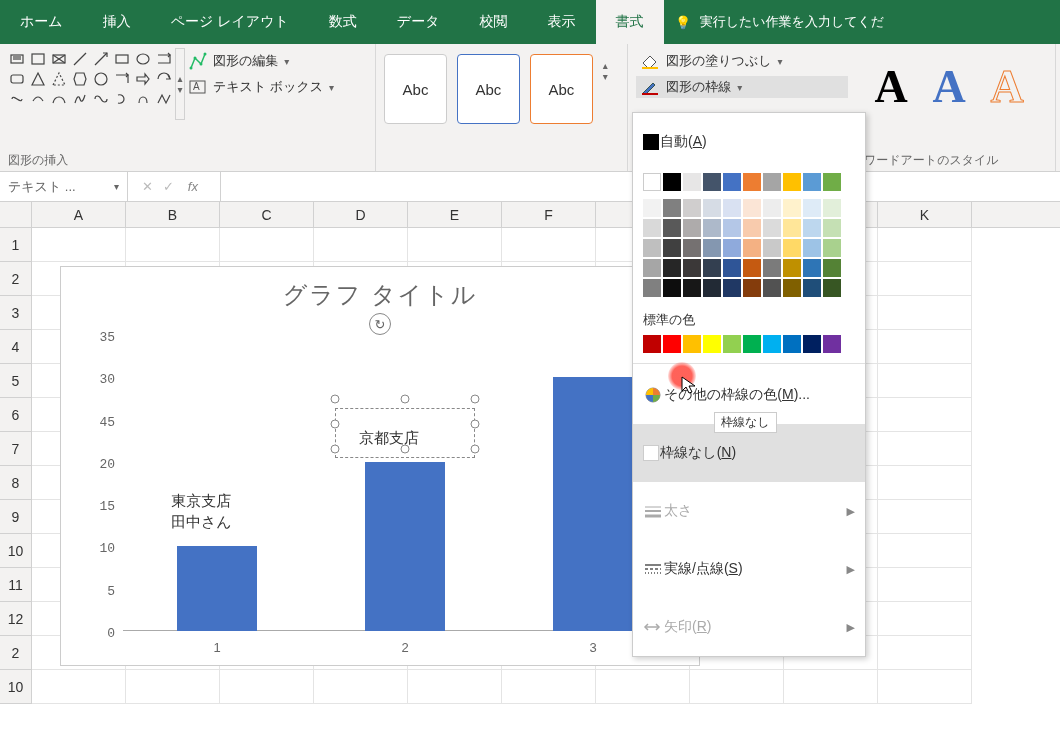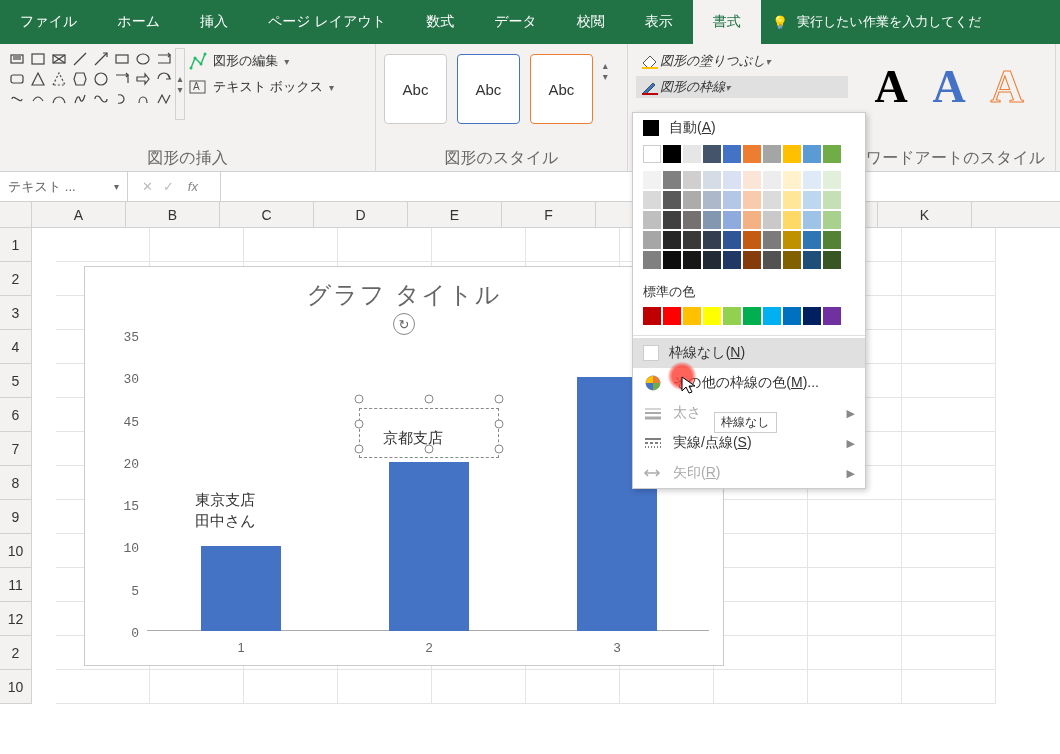--- a/index.html
+++ b/index.html
@@ -3,86 +3,85 @@
 <meta charset="utf-8">
 <style>
   * { box-sizing: border-box; margin: 0; padding: 0; font-family: "Meiryo", "Yu Gothic", sans-serif; }
   body { width: 1060px; height: 754px; overflow: hidden; background: #fff; position: relative; }
   .ribbon-tabs { background: #217346; display: flex; align-items: center; height: 44px; color: #fff; font-size: 14px; }
   .ribbon-tab { padding: 0 20px; height: 100%; display: flex; align-items: center; cursor: pointer; }
   .ribbon-tab.active { background: #f3f2f1; color: #217346; font-weight: 500; }
   .tell-me { display: flex; align-items: center; gap: 8px; margin-left: 12px; font-size: 13px; }
   .ribbon { background: #f3f2f1; height: 128px; display: flex; border-bottom: 1px solid #d1d1d1; }
   .ribbon-group { border-right: 1px solid #d8d8d8; padding: 4px 8px 2px 8px; display: flex; flex-direction: column; justify-content: space-between; }
-  .ribbon-group-label { text-align: center; font-size: 16px; color: #666; padding-top: 2px; }
+  .ribbon-group-label { text-align: left; font-size: 12px; color: #666; padding-top: 2px; }
   .shape-gallery { display: flex; flex-direction: column; gap: 2px; padding-top: 2px; position: relative; }
   .shape-row { display: flex; gap: 3px; }
   .shape-ic { width: 18px; height: 18px; display:flex; align-items:center; justify-content:center; }
   .shape-ic svg { width:16px; height:16px; stroke:#444; fill:none; stroke-width:1.2; }
   .shape-drop { width:10px; height:72px; display:flex; flex-direction:column; justify-content:center; align-items:center; border:1px solid #d1d1d1; margin-left:2px; font-size:10px; color:#666; }
   .edit-shape-col { display:flex; flex-direction:column; gap:4px; padding-top:2px; font-size:13px; color:#333; }
   .edit-item { display:flex; align-items:center; gap:6px; padding:2px 4px; cursor:pointer; }
   .edit-item svg { width:18px; height:18px; }
   .style-boxes { display:flex; gap:10px; align-items:flex-start; padding-top:6px; }
   .style-box { width:70px; height:70px; border:1px solid #ccc; border-radius:4px; display:flex; align-items:center; justify-content:center; font-size:15px; color:#333; cursor:pointer; }
   .style-drop { width:18px; display:flex; flex-direction:column; justify-content:flex-start; padding-top:6px; gap:20px; color:#666; font-size:10px; }
   .fill-col { display:flex; flex-direction:column; gap:4px; padding-top:2px; font-size:13px; color:#333; }
-  .fill-item { display:flex; align-items:center; padding:2px 4px; cursor:pointer;font-style:italic; }
+  .fill-item { display:flex; align-items:center; gap:6px; padding:2px 4px; cursor:pointer; }
   .fill-item.hl { background:#e0e0e0; }
   .waA { width:54px; height:64px; display:flex; align-items:center; justify-content:center; font-family:"Times New Roman",serif; font-size:46px; font-weight:600; cursor:pointer; }
   .fmbar { height:30px; background:#fff; border-bottom:1px solid #d1d1d1; display:flex; align-items:center; font-size:13px; color:#666; }
   .name-box { width:128px; padding:0 8px; border-right:1px solid #d1d1d1; height:100%; display:flex; align-items:center; justify-content:space-between; }
   .fm-btns { display:flex; align-items:center; gap:10px; padding:0 14px; border-right:1px solid #d1d1d1; height:100%; color:#bbb; }
   .fx { font-style:italic; color:#888; padding:0 8px 0 4px; }
   .sheet { position:relative; background:#fff; }
   .colheads { display:flex; height:26px; border-bottom:1px solid #d1d1d1; background:#f3f2f1; }
   .selall { width:32px; border-right:1px solid #d1d1d1; }
   .colhead { width:94px; border-right:1px solid #d1d1d1; text-align:center; line-height:26px; font-size:14px; color:#333; }
   .gridrows { display:flex; }
   .rowheads { width:32px; background:#f3f2f1; }
   .rowhead { height:34px; border-bottom:1px solid #d1d1d1; border-right:1px solid #d1d1d1; text-align:center; line-height:34px; font-size:14px; color:#333; }
-  .cells { position:relative; flex:1;margin-left:24px; }
+  .cells { position:relative; flex:1; }
   .cellrow { display:flex; height:34px; }
   .cell { width:94px; border-right:1px solid #e4e4e4; border-bottom:1px solid #e4e4e4; }
   .chart { position:absolute; left:28px; top:38px; width:640px; height:400px; background:#fff; border:1px solid #ccc; }
   .chart-title { text-align:center; font-size:24px; color:#666; padding-top:12px; letter-spacing:2px; }
   .rot-handle { position:absolute; left:50%; top:46px; transform:translateX(-50%); width:22px; height:22px; border:1px solid #888; border-radius:50%; display:flex; align-items:center; justify-content:center; color:#666; font-size:13px; }
   .plot { position:absolute; left:62px; right:14px; top:70px; bottom:34px; }
   .yaxis { position:absolute; left:-40px; top:0; bottom:0; width:36px; }
   .ytick { position:absolute; right:4px; font-size:13px; color:#666; transform:translateY(-50%);font-family:Liberation Mono, monospace; }
   .bars { position:absolute; left:0; right:0; top:0; bottom:0; }
   .bar { position:absolute; bottom:0; width:80px; background:#4472c4; }
   .baseline { position:absolute; left:0; right:0; bottom:0; border-bottom:1px solid #aaa; }
   .xlab { position:absolute; bottom:-24px; font-size:13px; color:#666; transform:translateX(-50%); }
   .data-label { position:absolute; font-size:15px; color:#333; white-space:nowrap; line-height:1.4; text-align:center; }
   .sel-box { position:absolute; border:1px dashed #888; }
   .sel-handle { position:absolute; width:9px; height:9px; border:1px solid #888; border-radius:50%; background:#fff; transform:translate(-50%,-50%); }
   .color-menu { position:absolute; left:632px; top:112px; width:234px; background:#fff; border:1px solid #ccc; box-shadow:2px 2px 6px rgba(0,0,0,0.2); font-size:14px; color:#333; z-index:50; }
-  .cm-row { display:flex; align-items:center; gap:10px; padding:6px 10px; cursor:pointer; }
+  .cm-row { display:flex; align-items:center; gap:1px; padding:20px 10px; cursor:pointer; }
   .cm-row.hov { background:#e0e0e0; }
   .cm-row.dis { color:#aaa; }
   .cm-label { padding:6px 10px 4px 10px; font-size:13px; }
   .sw-grid { display:flex; flex-direction:column; gap:2px; padding:2px 10px 8px 10px; }
   .sw-row { display:flex; gap:2px; }
   .sw { width:18px; height:18px; cursor:pointer; }
   .sw.out { outline:1px solid #ccc; outline-offset:-1px; }
   .cm-sep { border-top:1px solid #e0e0e0; margin:2px 0; }
   .arrow-r { margin-left:auto; color:#888; font-size:11px; }
   .icbox { width:20px; height:16px; flex-shrink:0; }
   .cursor { position:absolute; left:680px; top:375px; z-index:60; }
   .cursor svg { width:20px; height:20px; }
   .marker { position:absolute; left:668px; top:362px; width:28px; height:28px; background:radial-gradient(circle,#ff3b30 0%, #ff3b30 50%, rgba(255,0,0,0) 75%); border-radius:50%; opacity:.8; z-index:55; }
   .tooltip { position:absolute; left:714px; top:412px; background:#fff; border:1px solid #ccc; padding:1px 6px; font-size:12px; color:#333; z-index:56; }
   u { text-decoration: underline; }
 </style>
 </head>
 <body>
 
 <div class="ribbon-tabs" id="rtabs">
-    <div class="ribbon-tab">ファイル</div>
     <div class="ribbon-tab">ホーム</div>
     <div class="ribbon-tab">挿入</div>
     <div class="ribbon-tab">ページ レイアウト</div>
     <div class="ribbon-tab">数式</div>
     <div class="ribbon-tab">データ</div>
     <div class="ribbon-tab">校閲</div>
     <div class="ribbon-tab">表示</div>
     <div class="ribbon-tab active">書式</div>
     <div class="tell-me">
       <span>💡</span>
@@ -261,21 +260,20 @@
           <span>Abc</span>
         </div>
       <div class="style-box" style="background:#fff;border-color:#4472c4">
           <span>Abc</span>
         </div>
       <div class="style-box" style="background:#fff;border-color:#ed7d31">
           <span>Abc</span>
         </div>
       <div class="style-drop">▴<br>▾</div>
     </div>
-    <div class="ribbon-group-label">図形のスタイル</div>
   </div>
 
   <div class="ribbon-group" style="width:228px;border-right:none">
     <div class="fill-col">
       <div class="fill-item">
         <svg class="icbox">
             <path d="M3,10 L10,3 L16,9 L9,16 Z" fill="#fff" stroke="#555"></path>
             <rect x="2" y="14" width="16" height="3" fill="#ffc000"></rect>
           </svg>
         <span>図形の塗りつぶし</span>
@@ -527,21 +525,21 @@
               <div class="ytick" style="top: 169.143px;">15</div>
               <div class="ytick" style="top: 126.857px;">20</div>
               <div class="ytick" style="top: 84.5714px;">45</div>
               <div class="ytick" style="top: 42.2857px;">30</div>
               <div class="ytick" style="top: 0px;">35</div>
             </div>
           <div class="bars" id="bars">
             <div class="baseline"></div>
           <div class="bar" style="left: 54px; height: 84.5714px;"></div>
               <div class="xlab" style="left: 94px;">1</div>
-              <div class="data-label" style="left: 48px; bottom: 98.5714px; font-family: Liberation Serif, serif;">東京支店<br>田中さん</div>
+              <div class="data-label" style="left: 48px; bottom: 98.5714px;">東京支店<br>田中さん</div>
               <div class="bar" style="left: 242px; height: 169.143px;"></div>
               <div class="xlab" style="left: 282px;">2</div>
               <div class="data-label" style="left: 236px; bottom: 183.143px;">京都支店</div>
               <div class="sel-box" style="left: 212px; bottom: 173.143px; width: 140px; height: 50px;"></div>
               <div class="sel-handle" style="left: 212px; bottom: 223.143px;"></div>
               <div class="sel-handle" style="left: 282px; bottom: 223.143px;"></div>
               <div class="sel-handle" style="left: 352px; bottom: 223.143px;"></div>
               <div class="sel-handle" style="left: 212px; bottom: 198.143px;"></div>
               <div class="sel-handle" style="left: 352px; bottom: 198.143px;"></div>
               <div class="sel-handle" style="left: 212px; bottom: 173.143px;"></div>
@@ -645,34 +643,34 @@
         <div class="sw" style="background: rgb(255, 255, 0);"></div>
         <div class="sw" style="background: rgb(146, 208, 80);"></div>
         <div class="sw" style="background: rgb(0, 176, 80);"></div>
         <div class="sw" style="background: rgb(0, 176, 240);"></div>
         <div class="sw" style="background: rgb(0, 112, 192);"></div>
         <div class="sw" style="background: rgb(0, 32, 96);"></div>
         <div class="sw" style="background: rgb(112, 48, 160);"></div>
       </div>
     </div>
   <div class="cm-sep"></div>
-  <div class="cm-row hov">
-    <span class="sw out" style="background:#fff;width:16px;height:16px"></span>
-    <span>枠線なし(<u>N</u>)</span>
-  </div>
   <div class="cm-row">
     <svg class="icbox">
         <circle cx="10" cy="8" r="7" fill="none" stroke="#888"></circle>
         <path d="M10,1 A7,7 0 0,1 17,8 L10,8 Z" fill="#ed7d31"></path>
         <path d="M17,8 A7,7 0 0,1 10,15 L10,8 Z" fill="#70ad47"></path>
         <path d="M10,15 A7,7 0 0,1 3,8 L10,8 Z" fill="#4472c4"></path>
         <path d="M3,8 A7,7 0 0,1 10,1 L10,8 Z" fill="#ffc000"></path>
       </svg>
     <span>その他の枠線の色(<u>M</u>)...</span>
   </div>
+  <div class="cm-row hov">
+    <span class="sw out" style="background:#fff;width:16px;height:16px"></span>
+    <span>枠線なし(<u>N</u>)</span>
+  </div>
   <div class="cm-row dis">
     <svg class="icbox">
         <line x1="2" y1="4" x2="18" y2="4" stroke="#aaa" stroke-width="1"></line>
         <line x1="2" y1="8" x2="18" y2="8" stroke="#aaa" stroke-width="2"></line>
         <line x1="2" y1="13" x2="18" y2="13" stroke="#aaa" stroke-width="3"></line>
       </svg>
     <span>太さ</span>
     <span class="arrow-r">▶</span>
   </div>
   <div class="cm-row">

